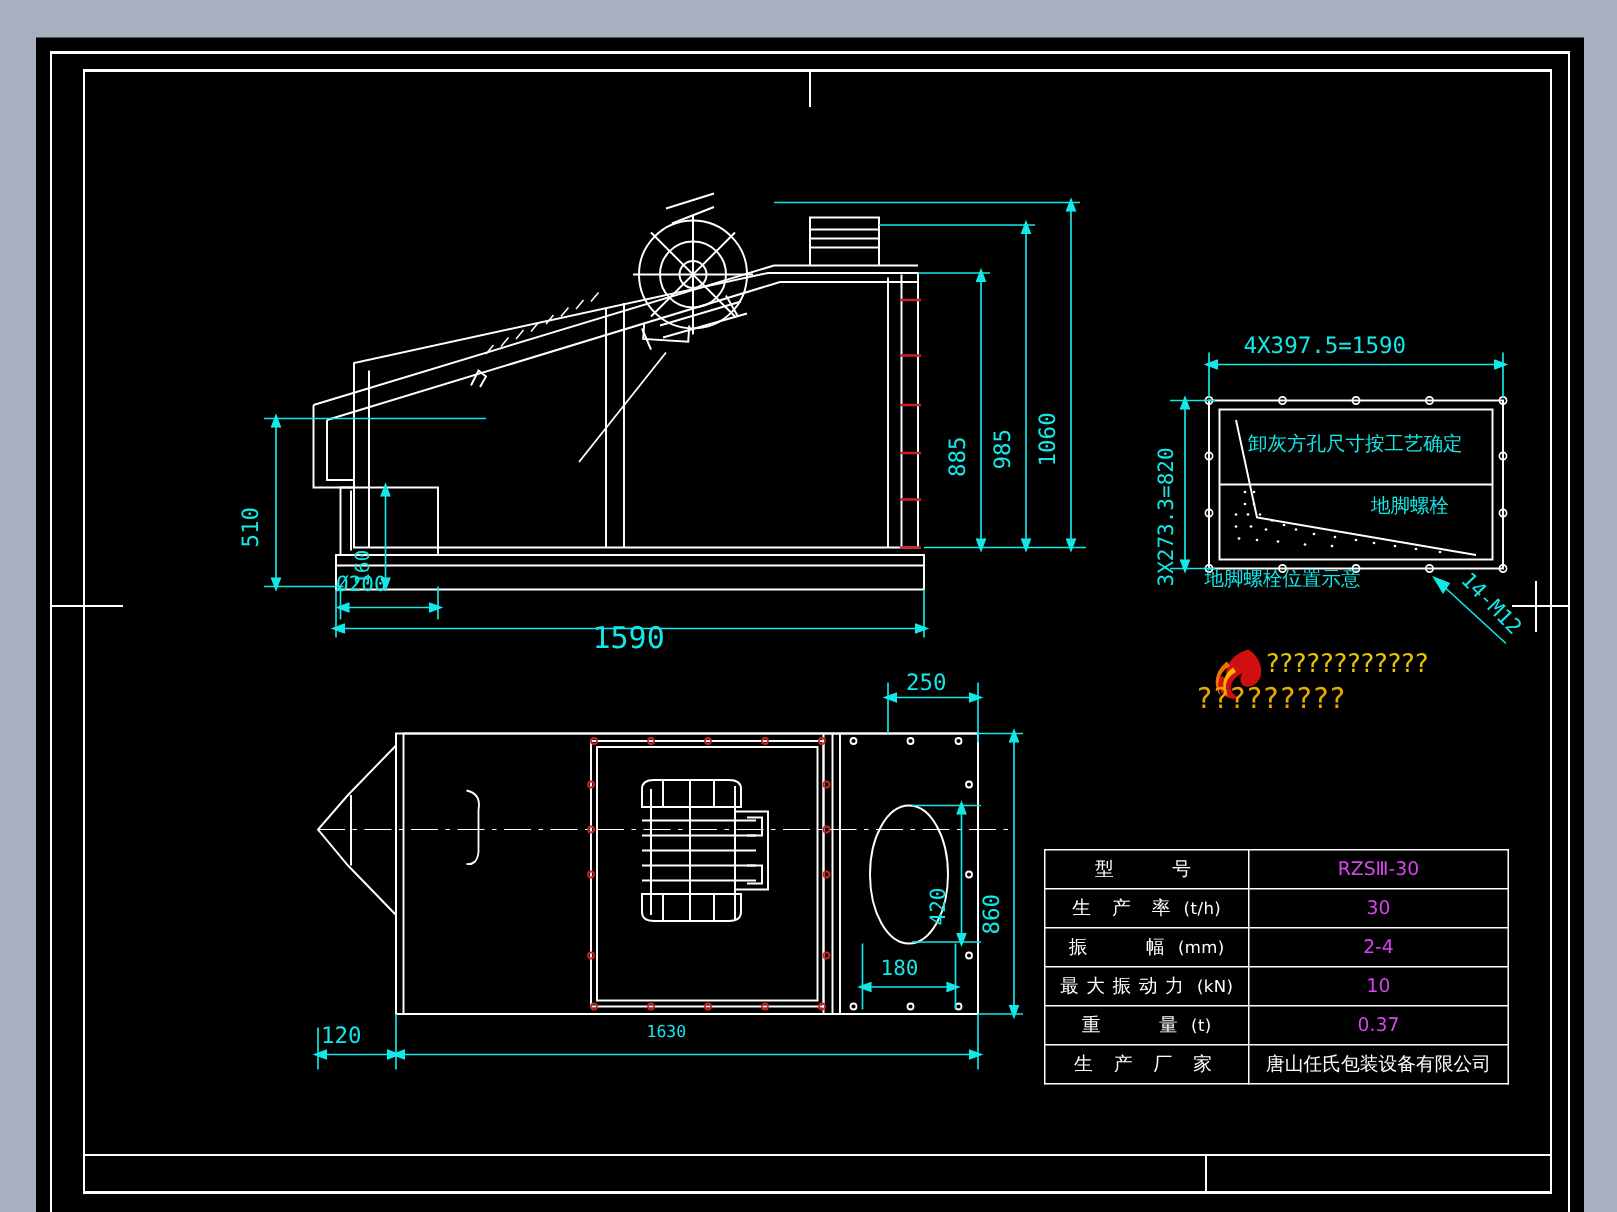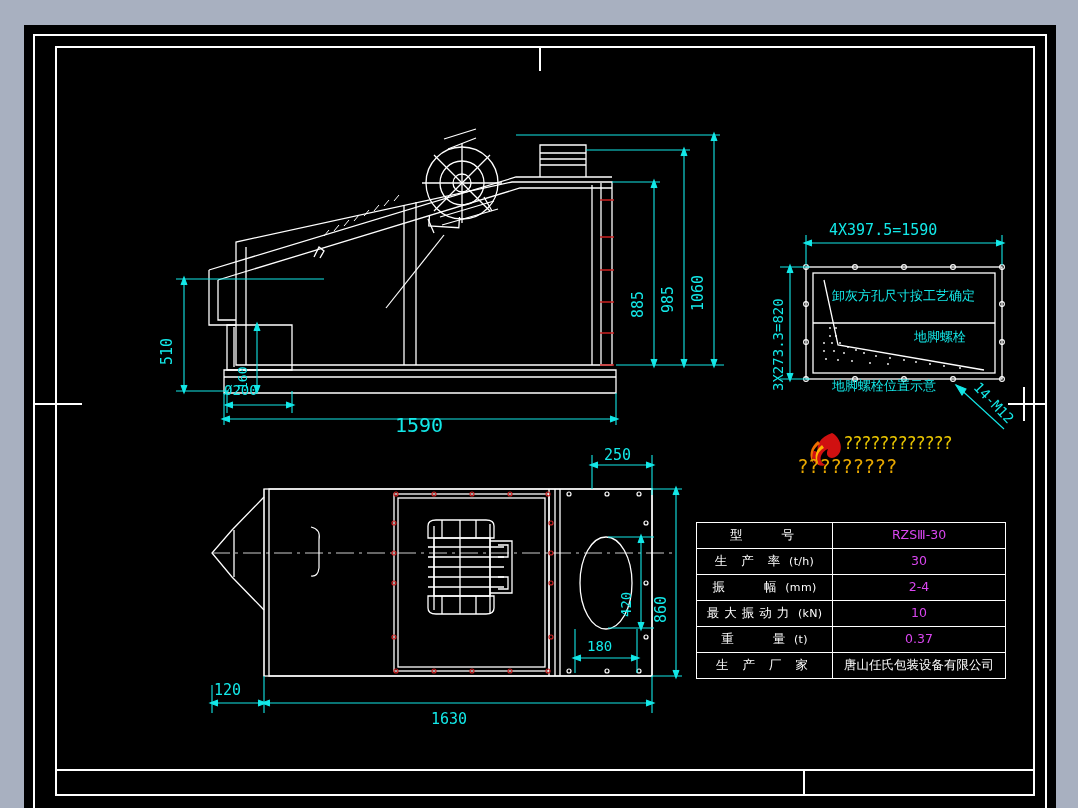--- a/index.html
+++ b/index.html
@@ -18,21 +18,21 @@
   .lbl{position:absolute;white-space:nowrap;font-family:"DejaVu Sans Mono","Liberation Mono",monospace;}
   .cy{color:#13e8e8;}
   .rot90{transform:rotate(-90deg);transform-origin:left bottom;}
   
   #spec{position:absolute;left:672px;top:497px;width:310px;}
   #spec .ttl{
     color:#fff;font-size:16px;text-align:center;letter-spacing:.5px;
     font-family:"DejaVu Sans","Liberation Sans",sans-serif;
     padding-bottom:4px;
   }
-  #spec table{border-collapse:collapse;width:310px;}
+  #spec table{border-collapse:collapse;width:310px;margin-top:44px;}
   #spec td{
     border:1px solid #ffffff;height:23px;font-size:12.5px;text-align:center;
     font-family:"DejaVu Sans","Liberation Sans",sans-serif;line-height:1;
   }
   #spec td.k{width:133px;color:#fff;letter-spacing:.3px;}
   #spec td.v{color:#d946ef;}
   #spec td.v.w{color:#ffffff;}
   #spec td.k .sp{letter-spacing:5px;}
   #spec td .u{font-size:11px;}
   
@@ -303,28 +303,28 @@
     <div class="lbl cy" style="left:200px;top:357px;font-size:14px;">Ø200</div>
     <div class="lbl cy" style="left:371px;top:388px;font-size:20px;">1590</div>
     <div class="lbl cy rot90" style="left:623px;top:275px;font-size:15px;">885</div>
     <div class="lbl cy rot90" style="left:653px;top:270px;font-size:15px;">985</div>
     <div class="lbl cy rot90" style="left:683px;top:268px;font-size:15px;">1060</div>
 
     <div class="lbl cy" style="left:580px;top:421px;font-size:15px;">250</div>
     <div class="lbl cy rot90" style="left:610px;top:576px;font-size:14px;">420</div>
     <div class="lbl cy rot90" style="left:646px;top:580px;font-size:15px;">860</div>
     <div class="lbl cy" style="left:563px;top:613px;font-size:14px;">180</div>
-    <div class="lbl cy" style="left:407px;top:685px;font-size:15px;text-align:center;">1630</div>
+    <div class="lbl cy" style="left:407px;top:656px;font-size:11px;text-align:center;">1630</div>
     <div class="lbl cy" style="left:190px;top:656px;font-size:15px;">120</div>
 
     <div class="lbl cy" style="left:805px;top:196px;font-size:15px;">4X397.5=1590</div>
     <div class="lbl cy rot90" style="left:762px;top:350px;font-size:14px;">3X273.3=820</div>
     <div class="lbl cy" style="left:808px;top:262px;font-size:13px;font-family:'DejaVu Sans','Liberation Sans',sans-serif;">卸灰方孔尺寸按工艺确定</div>
     <div class="lbl cy" style="left:890px;top:303px;font-size:13px;font-family:Liberation Serif, serif;">地脚螺栓</div>
-    <div class="lbl cy" style="left:808px;top:352px;font-size:13px;font-family:'DejaVu Sans','Liberation Sans',sans-serif;">地脚螺栓位置示意</div>
+    <div class="lbl cy" style="left:779px;top:352px;font-size:13px;font-family:'DejaVu Sans','Liberation Sans',sans-serif;">地脚螺栓位置示意</div>
     <div class="lbl cy" style="left:958px;top:354px;font-size:14px;transform:rotate(46deg);transform-origin:left top;">14-M12</div>
 
     <div id="wm">
       <svg width="40" height="38" viewBox="0 0 40 38">
         <path d="M26 2 C14 6 10 14 12 22 C6 16 4 24 8 30 C10 34 16 36 20 34 C10 30 16 20 22 18 C18 26 26 30 32 24 C38 18 34 6 26 2 Z" fill="#d01010"></path>
         <path d="M12 10 C4 16 2 26 8 33 C4 24 8 16 14 13 Z" fill="#f07000"></path>
         <path d="M16 14 C8 20 8 29 13 34 C9 27 12 20 18 17 Z" fill="#ffb400"></path>
       </svg>
       <div class="q1">????????????</div>
       <div class="q2">?????????</div>

